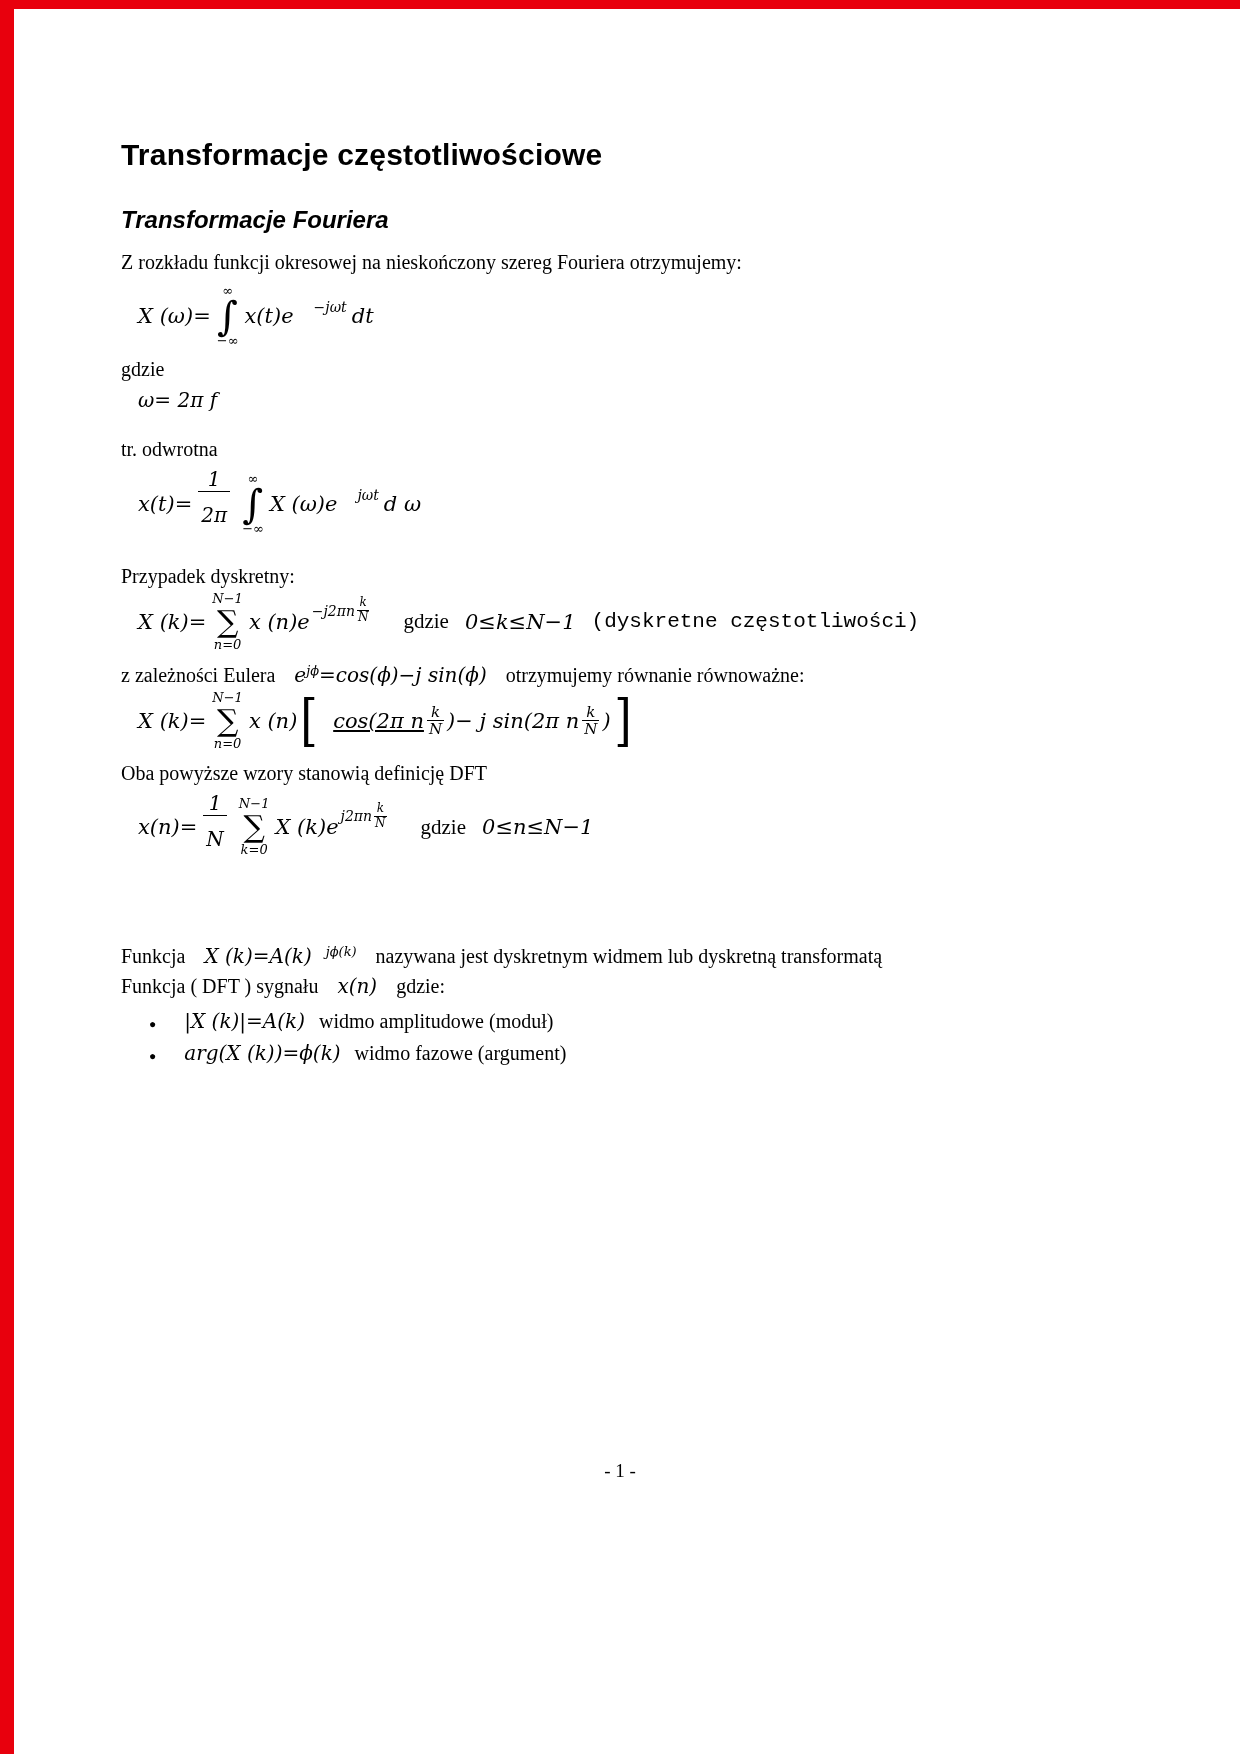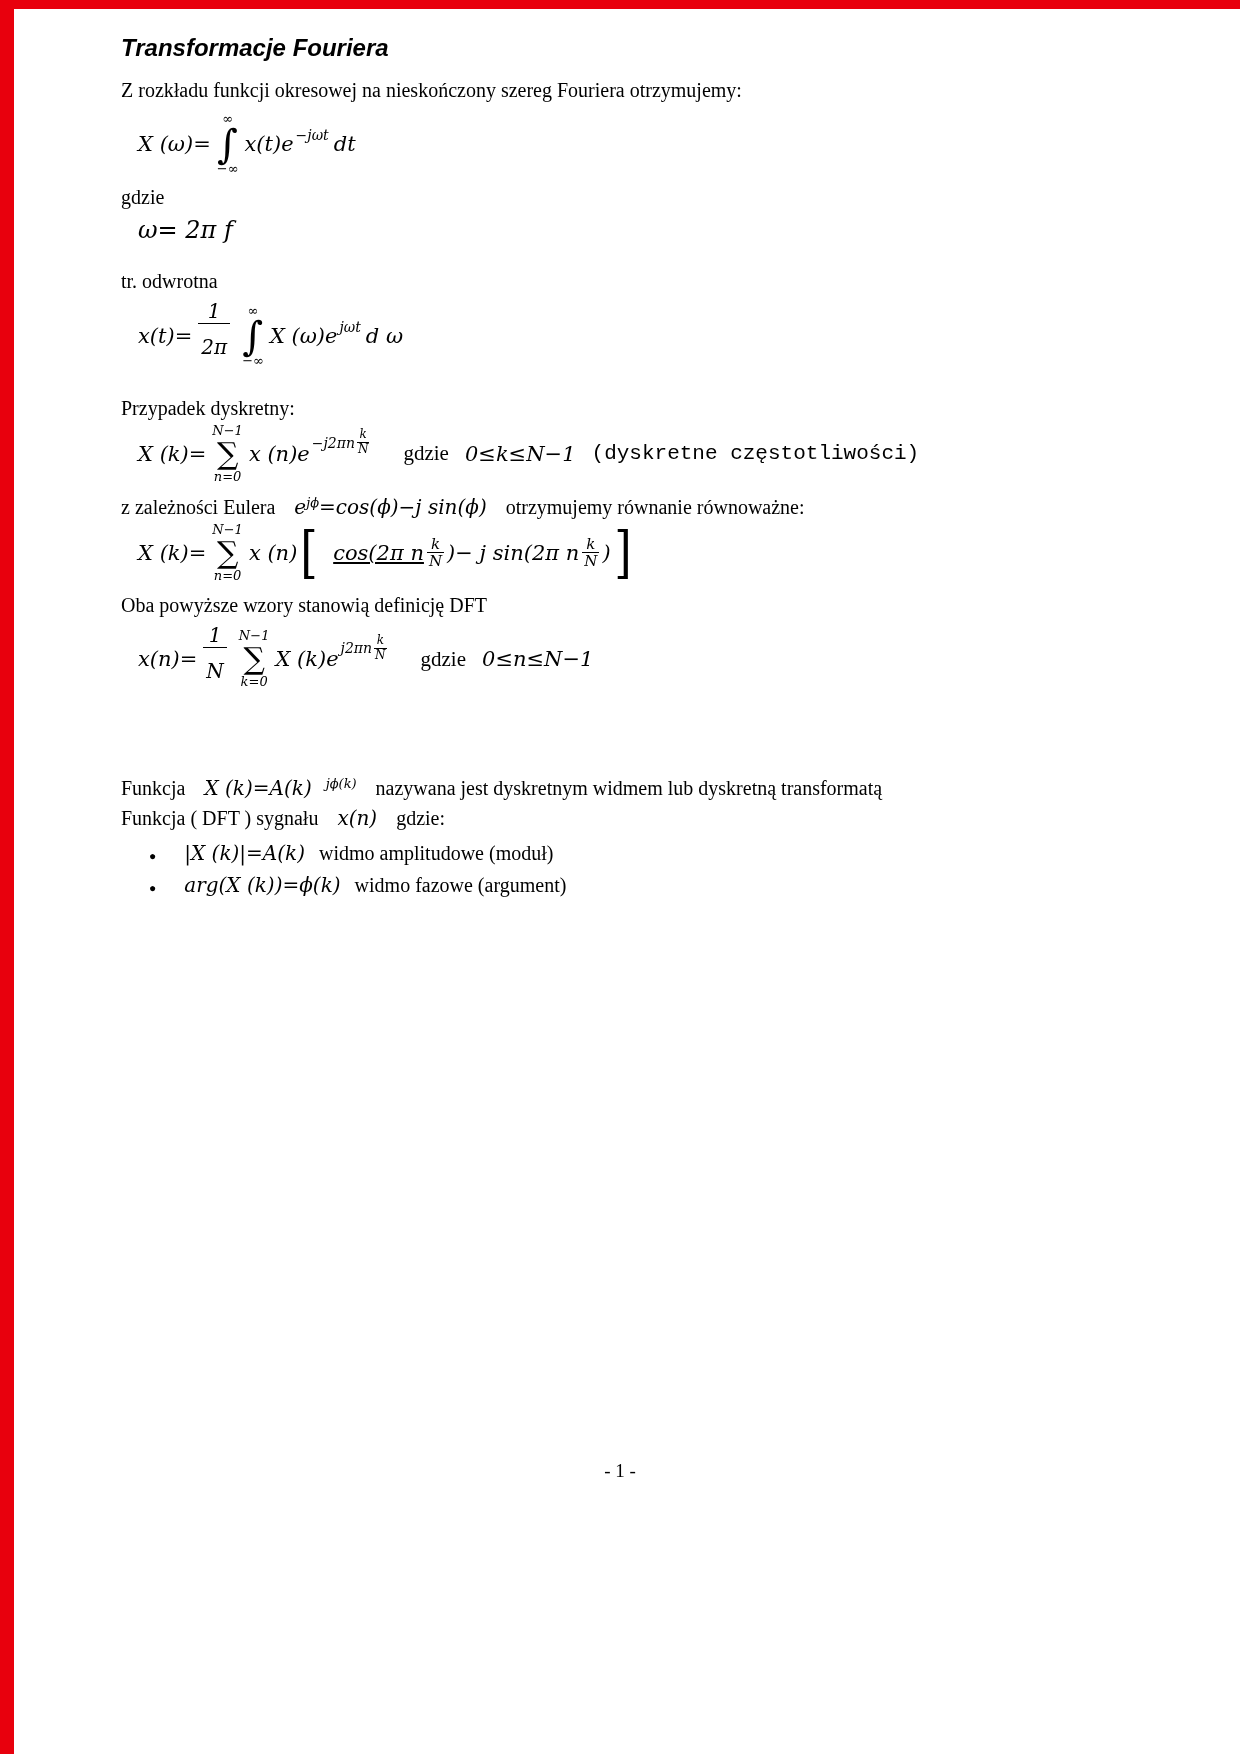--- a/index.html
+++ b/index.html
@@ -31,32 +31,32 @@
   .p-oba { margin-top:8px; }
   .p-trodw2 { margin-top:100px; }
 
   
   .mrow {
     display:flex; align-items:center;
     font-family:"DejaVu Serif", serif; font-style:italic;
     font-size:21px; margin-left:17px;
   }
   .f-fourier { margin-top:8px; }
-  .f-omega   { margin-top:6px; font-size:24px; }
+  .f-omega   { margin-top:6px; font-size:20px; }
   .f-inverse { margin-top:6px; }
   .f-dft     { margin-top:2px; }
   .f-dft2    { margin-top:2px; }
   .f-idft    { margin-top:6px; }
 
   .rm { font-style:normal; font-family:"Liberation Serif", serif; }
   .bigop { display:flex; flex-direction:column; align-items:center; margin:0 6px; }
   .limit { font-size:13px; line-height:1.2; }
   .op-int { font-style:normal; font-size:40px; line-height:0.85; }
   .op-sum { font-style:normal; font-size:30px; line-height:1; }
-  .sup { font-size:14px; transform:translateY(-9px); display:inline-block; margin-left:2px; }
+  .sup { font-size:14px; transform:translateY(-9px); display:inline-block; margin-left:20px; }
   .supgrp { display:inline-flex; align-items:center; transform:translateY(-11px); font-size:14px; margin-left:2px; }
   .tfrac { display:inline-flex; flex-direction:column; align-items:center; font-size:12px; line-height:1.15; margin-left:2px; }
   .tfrac > :last-child { border-top:1px solid #000; padding:0 1px; }
   .frac { display:inline-flex; flex-direction:column; align-items:center; line-height:1.15; margin:0 6px; font-size:20px; }
   .frac > :last-child { border-top:1.5px solid #000; padding:12px 3px; }
   .mfrac { display:inline-flex; flex-direction:column; align-items:center; line-height:1.1; margin:0 3px; font-size:15px; }
   .mfrac > :last-child { border-top:1.2px solid #000; padding:0 2px; }
   .bracket { font-style:normal; font-size:56px; line-height:1; display:inline-block; transform:scaleX(0.8); margin:0 1px; font-weight:300; }
   .ml4 { margin-left:12px;text-decoration:underline; }
   .diff { margin-left:5px; }
@@ -85,20 +85,21 @@
 </style>
 </head>
 <body>
 
 <div class="page">
   <div class="red-top"></div>
   <div class="red-left"></div>
 
   <div class="content">
 
+    <h1 class="title">Transformacje częstotliwościowe</h1>
 
     <h2 class="section-title">Transformacje Fouriera</h2>
 
     <p class="text intro">Z rozkładu funkcji okresowej na nieskończony szereg Fouriera otrzymujemy:</p>
 
     <div class="mrow f-fourier">
       <span>X (ω)=</span>
       <span class="bigop">
         <span class="limit">∞</span>
         <span class="op-int">∫</span>

